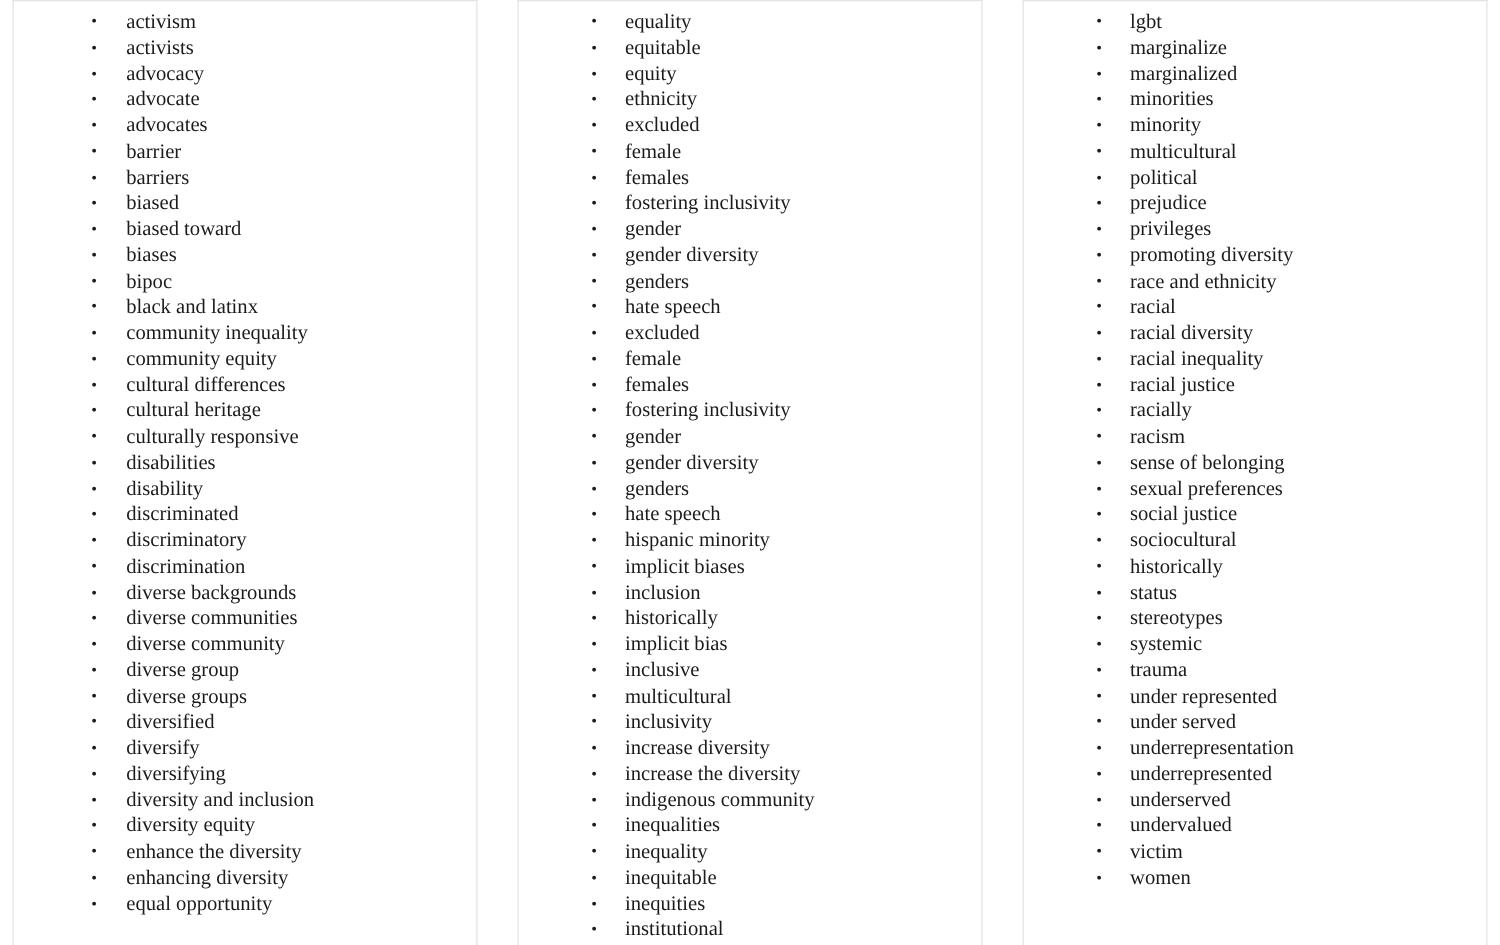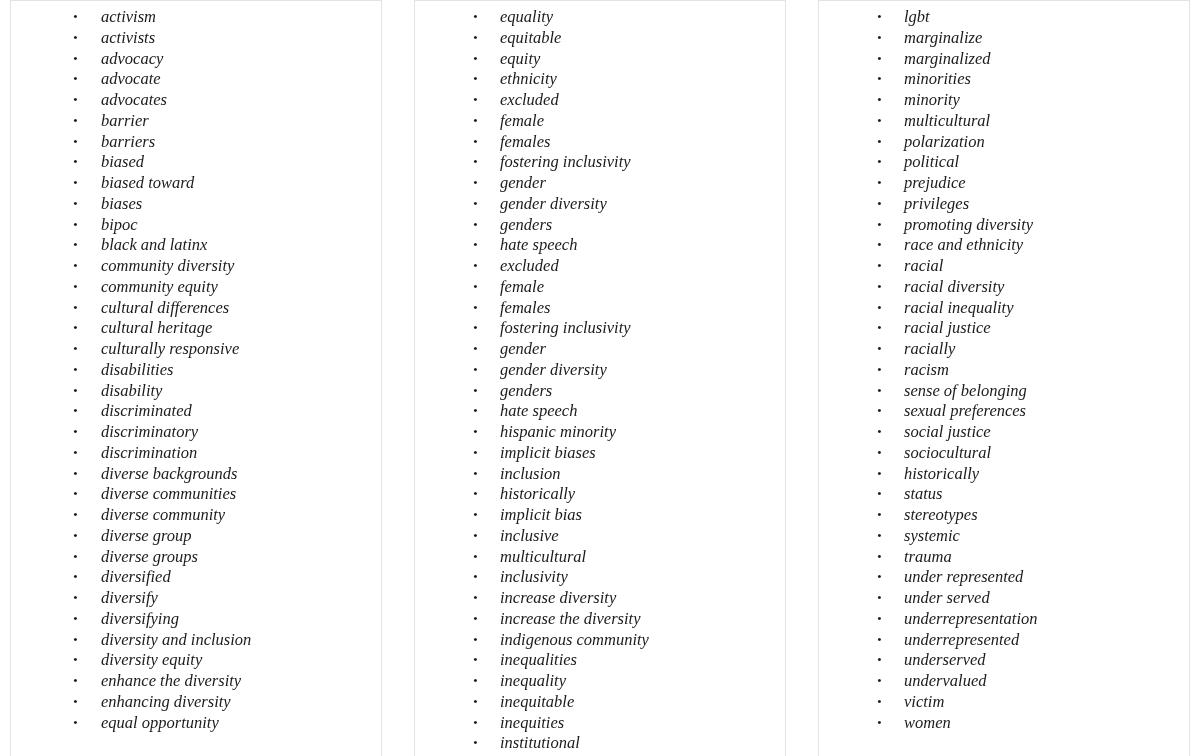--- a/index.html
+++ b/index.html
@@ -14,21 +14,20 @@
     overflow: hidden;
     font-family: "Liberation Serif", "DejaVu Serif", serif;
   }
 
   .page {
     position: relative;
     width: 1200px;
     height: 756px;
     background: #ffffff;
     overflow: hidden;
-    font-style: italic;
   }
 
   .columns {
     display: flex;
     align-items: flex-start;
     gap: 32px;
     padding: 0 10px;
     box-sizing: border-box;
     width: 1200px;
   }
@@ -95,21 +94,21 @@
           <li>advocacy</li>
           <li>advocate</li>
           <li>advocates</li>
           <li>barrier</li>
           <li>barriers</li>
           <li>biased</li>
           <li>biased toward</li>
           <li>biases</li>
           <li>bipoc</li>
           <li>black and latinx</li>
-          <li>community diversity</li>
+          <li>community inequality</li>
           <li>community equity</li>
           <li>cultural differences</li>
           <li>cultural heritage</li>
           <li>culturally responsive</li>
           <li>disabilities</li>
           <li>disability</li>
           <li>discriminated</li>
           <li>discriminatory</li>
           <li>discrimination</li>
           <li>diverse backgrounds</li>
@@ -170,21 +169,20 @@
     </div>
 
     <div class="list-panel panel-3">
       <ul class="term-list">
           <li>lgbt</li>
           <li>marginalize</li>
           <li>marginalized</li>
           <li>minorities</li>
           <li>minority</li>
           <li>multicultural</li>
-          <li>polarization</li>
           <li>political</li>
           <li>prejudice</li>
           <li>privileges</li>
           <li>promoting diversity</li>
           <li>race and ethnicity</li>
           <li>racial</li>
           <li>racial diversity</li>
           <li>racial inequality</li>
           <li>racial justice</li>
           <li>racially</li>

